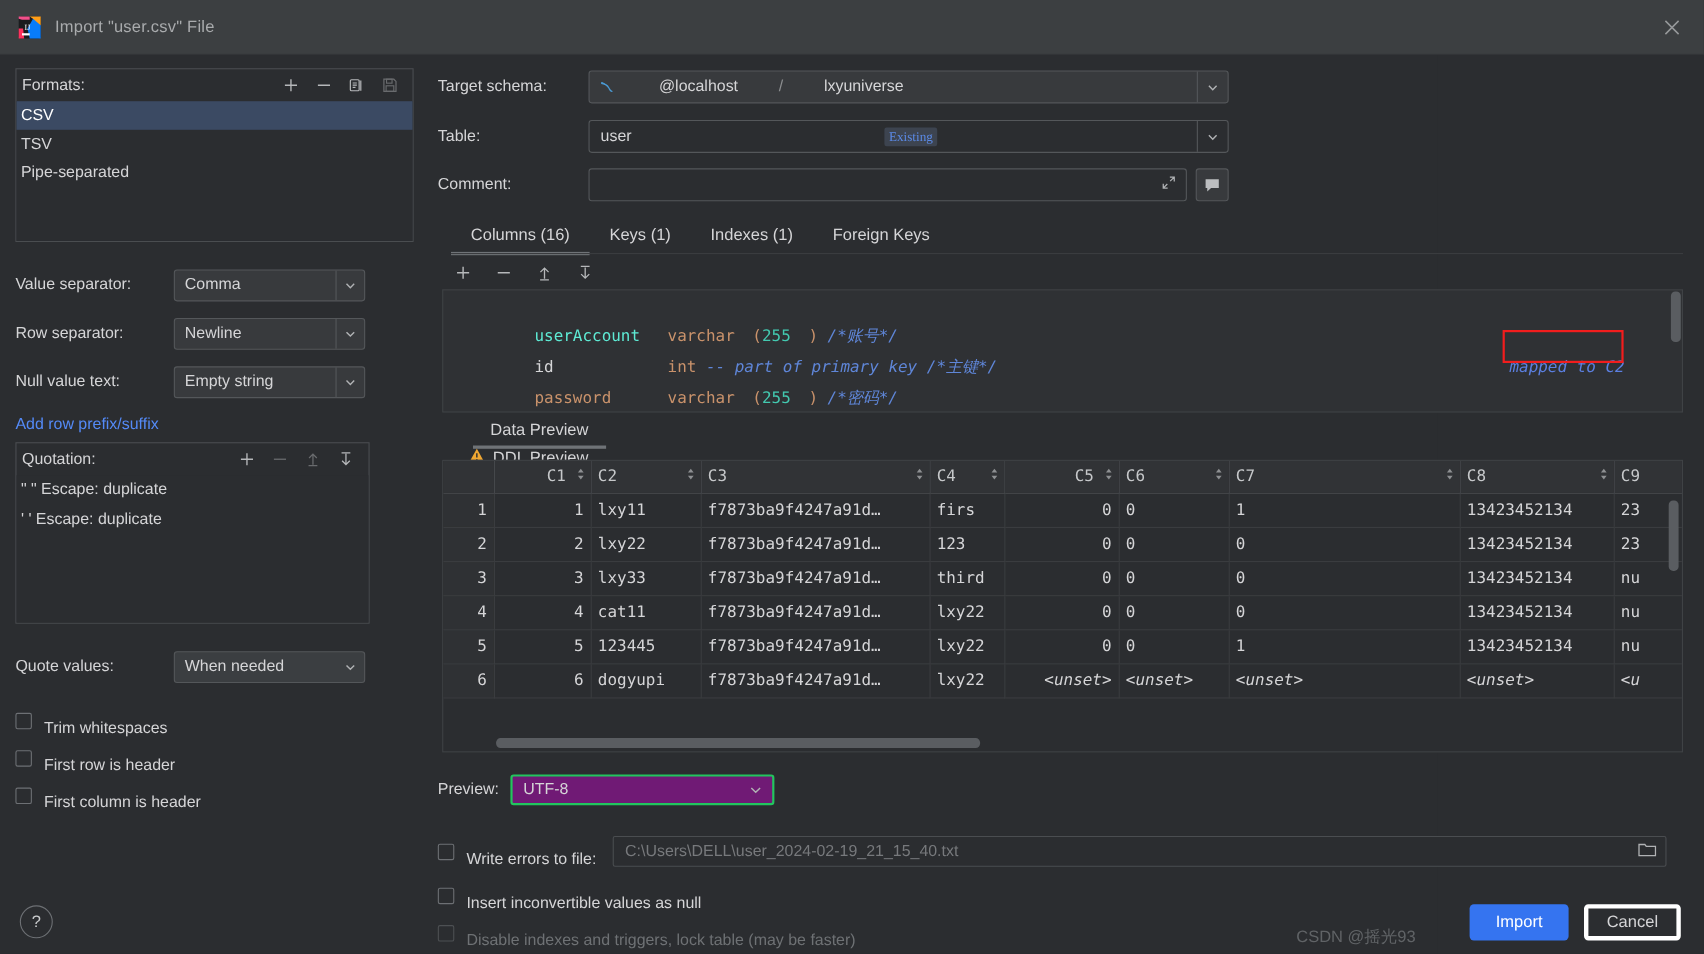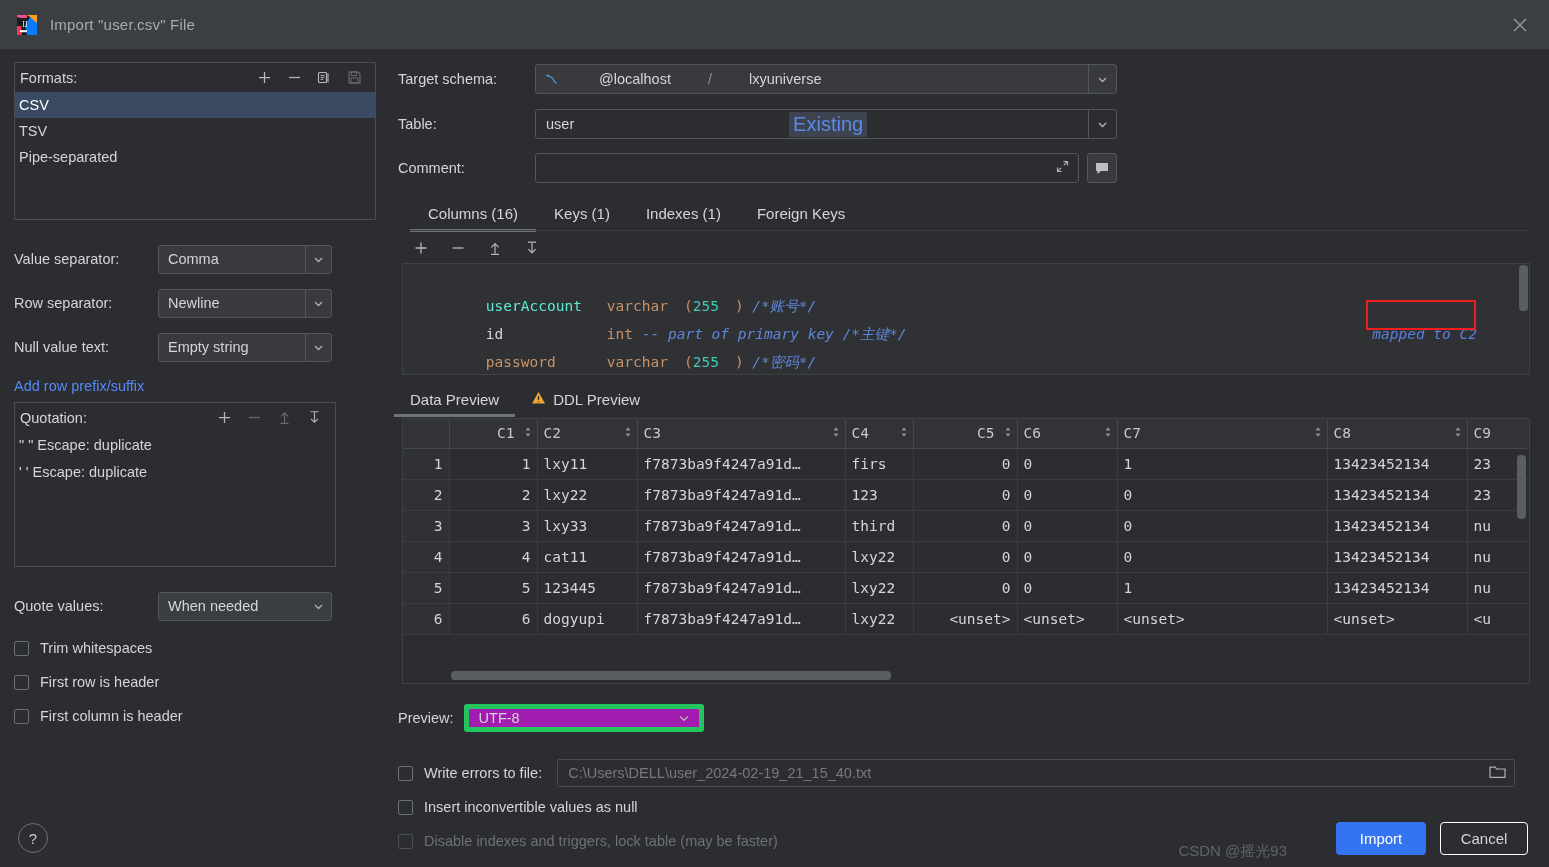--- a/index.html
+++ b/index.html
@@ -48,38 +48,38 @@
   .combo .val{ padding-left:9px; font-size:14.5px; color:#d5d5d7; white-space:nowrap; overflow:hidden;}
   .combo .arr{ margin-left:auto; width:26px; height:100%; border-left:1px solid #54575a;
                display:flex; align-items:center; justify-content:center;}
   .combo.flat .arr{ border-left:none; }
   .link{ position:absolute; left:14px; color:#548af7; font-size:14.5px; cursor:default;}
   .quote-box{ position:absolute; left:14px; top:352px; width:322px; height:165px; border:1px solid #4a4d50;}
   .quote-row{ height:27px; line-height:27px; padding-left:4px; font-size:14.5px; color:#d5d5d7;}
   .cbrow{ position:absolute; left:14px; display:flex; align-items:center; gap:11px; }
   .cb{ width:15px;height:15px;border:1px solid #6d7074; border-radius:2px; background:#2b2d30; flex:none;}
   .cb.dim{ border-color:#4d5053;}
-  .cbl{ font-size:14.5px; color:#d5d5d7;}
+  .cbl{ font-size:14.5px; color:#d5d5d7;margin-top:14px;}
   .cbl.dim{ color:#6e7174;}
   .helpbtn{ position:absolute; left:18px; top:773px; width:30px;height:30px;border-radius:50%;
             border:1px solid #6d7074; display:flex;align-items:center;justify-content:center;
             color:#c9cbcd;font-size:15px;}
 
   
   .right{ position:absolute; left:390px; top:50px; width:1159px; height:817px;}
   .r-row{ position:absolute; display:flex; align-items:center; }
   .r-lab{ font-size:14.5px; color:#d5d5d7; }
   .bigcombo{
     height:30px; background:#383a3d; border:1px solid #54575a; border-radius:3px;
     display:flex; align-items:center; position:relative;gap:32px;
   }
   .bigcombo .arr{ margin-left:auto;width:28px;height:100%;border-left:1px solid #54575a;
                   display:flex;align-items:center;justify-content:center;}
   .schema-ico{ margin-left:9px; margin-right:7px; display:flex; align-items:center;}
-  .existing{ color:#5b8ae6; font-size:20px; background:#3d4450; padding:1px 4px; border-radius:2px;}
+  .existing{ color:#5b8ae6; font-size:12px; background:#3d4450; padding:1px 4px; border-radius:2px;font-family:Liberation Serif, serif;}
   .textfield{
     height:30px; background:#2b2d30; border:1px solid #54575a; border-radius:3px;
     display:flex; align-items:center; position:relative;
   }
   .sqbtn{ width:30px;height:30px;border:1px solid #54575a;border-radius:3px;background:#383a3d;
           display:flex;align-items:center;justify-content:center;}
 
   .tabs{ position:absolute; left:20px; top:145px; width:1120px; height:36px; display:flex; align-items:flex-end;}
   .tab{ padding:0 18px 9px 18px; font-size:15px; color:#d5d5d7; position:relative; cursor:default;}
   .tab.active::after{ content:""; position:absolute; left:0; right:0; bottom:-1px; height:3px; background:#6f7377;}
@@ -94,61 +94,61 @@
   .cline{ height:28px; line-height:28px; position:relative; white-space:pre;}
   .cname{ display:inline-block; width:118px; padding-left:13px;}
   .ct{ color:#c9926b;margin-left:16px; }
   .cnum{ color:#43c9b0; }
   .ccomment{ color:#5f86d8; font-style:italic;}
   .cmapped{ position:absolute; right:68px; color:#5b7fe0; font-style:italic;}
   .cmapped.m1{ right:52px;}
   .redbox{ position:absolute; right:53px; top:36px; width:110px; height:30px; border:2.5px solid #f21d1d;}
   .vscroll{ position:absolute; right:1px; top:1px; width:9px; height:46px; background:#5a5d61; border-radius:4px;}
 
-  .tabs2{ position:absolute; left:4px; top:332px; height:34px; display:flex; align-items:flex-end;}
+  .tabs2{ position:absolute; left:20px; top:332px; height:34px; display:flex; align-items:flex-end;flex-direction:column;}
   .tab2{ padding:0 16px 8px 16px; font-size:15px; color:#d5d5d7; position:relative; display:flex; align-items:center; gap:7px;}
   .tab2.active::after{ content:""; position:absolute; left:0; right:0; bottom:-1px; height:3px; background:#6f7377;}
 
   .grid-wrap{ position:absolute; left:12px; top:368px; width:1128px; height:266px;
               border:1px solid #3f4245; background:#2b2d30; overflow:hidden;}
   table.grid{ border-collapse:collapse; table-layout:fixed; width:1172px;
               font-family:"DejaVu Sans Mono","Liberation Mono", monospace; font-size:14.5px;}
   table.grid th{
     background:#313336; color:#c6c8ca; font-weight:normal; height:29px;
     border-right:1px solid #45484b; border-bottom:1px solid #45484b;
     padding:0 6px; text-align:left; position:relative; font-size:14.5px;
   }
   table.grid th.num{ text-align:right; padding-right:22px;}
   table.grid th .sorter{ position:absolute; right:5px; top:50%; transform:translateY(-50%); opacity:.75;}
   table.grid td{
     height:31px; border-right:1px solid #3a3c3f; border-bottom:1px solid #3a3c3f;
     padding:0 6px; color:#d5d5d7; white-space:nowrap; overflow:hidden;
   }
   td.rowno{ background:#2f3134; color:#707376; text-align:right; padding-right:10px;}
   td.num{ text-align:right; padding-right:10px;}
-  .unset{ color:#4e86e8; }
+  .unset{ color:#4e86e8; font-style:italic;}
   .hscroll{ position:absolute; left:48px; bottom:3px; width:440px; height:9px; background:#5a5d61; border-radius:4px;}
   .gvscroll{ position:absolute; right:3px; top:36px; width:9px; height:64px; background:#5a5d61; border-radius:4px;}
 
   .enc-row{ position:absolute; left:8px; top:654px; display:flex; align-items:center; gap:10px;}
-  .enc-combo{ width:240px; height:28px; background:#a21caf; border:5px solid #22c55e; border-radius:3px;
+  .enc-combo{ width:240px; height:28px; background:#701a75; border:2px solid #22c55e; border-radius:3px;
               display:flex; align-items:center;justify-content:flex-end; }
   .enc-combo .val{ padding-left:10px;}
   .enc-combo .arr{ margin-left:auto; width:30px; display:flex; align-items:center; justify-content:center;}
 
   .wrow{ position:absolute; display:flex; align-items:center; gap:11px;}
   .pathfield{ height:28px; background:#2b2d30; border:1px solid #4a4d50; border-radius:2px;
               display:flex; align-items:center; position:relative;}
   .pathfield .ph{ padding-left:10px; color:#77797c; font-size:14.5px;}
   .folder{ position:absolute; right:8px; top:50%; transform:translateY(-50%);}
 
   .btn{ height:33px; border-radius:4px; display:flex; align-items:center; justify-content:center;
         font-size:15px; cursor:default;}
   .btn-primary{ background:#3574f0; color:#fff; width:90px;}
-  .btn-ghost{ background:transparent; color:#d5d5d7; width:88px; border:1px solid #ffffff;}
+  .btn-ghost{ background:transparent; color:#d5d5d7; width:88px; border:4px solid #ffffff;}
 
   .watermark{ position:absolute; right:20px; bottom:6px; color:#6a6d70; font-size:15px; opacity:.85;
               pointer-events:none;}
 </style>
 </head>
 <body>
 
 <div class="window">
 
   <div class="titlebar">

